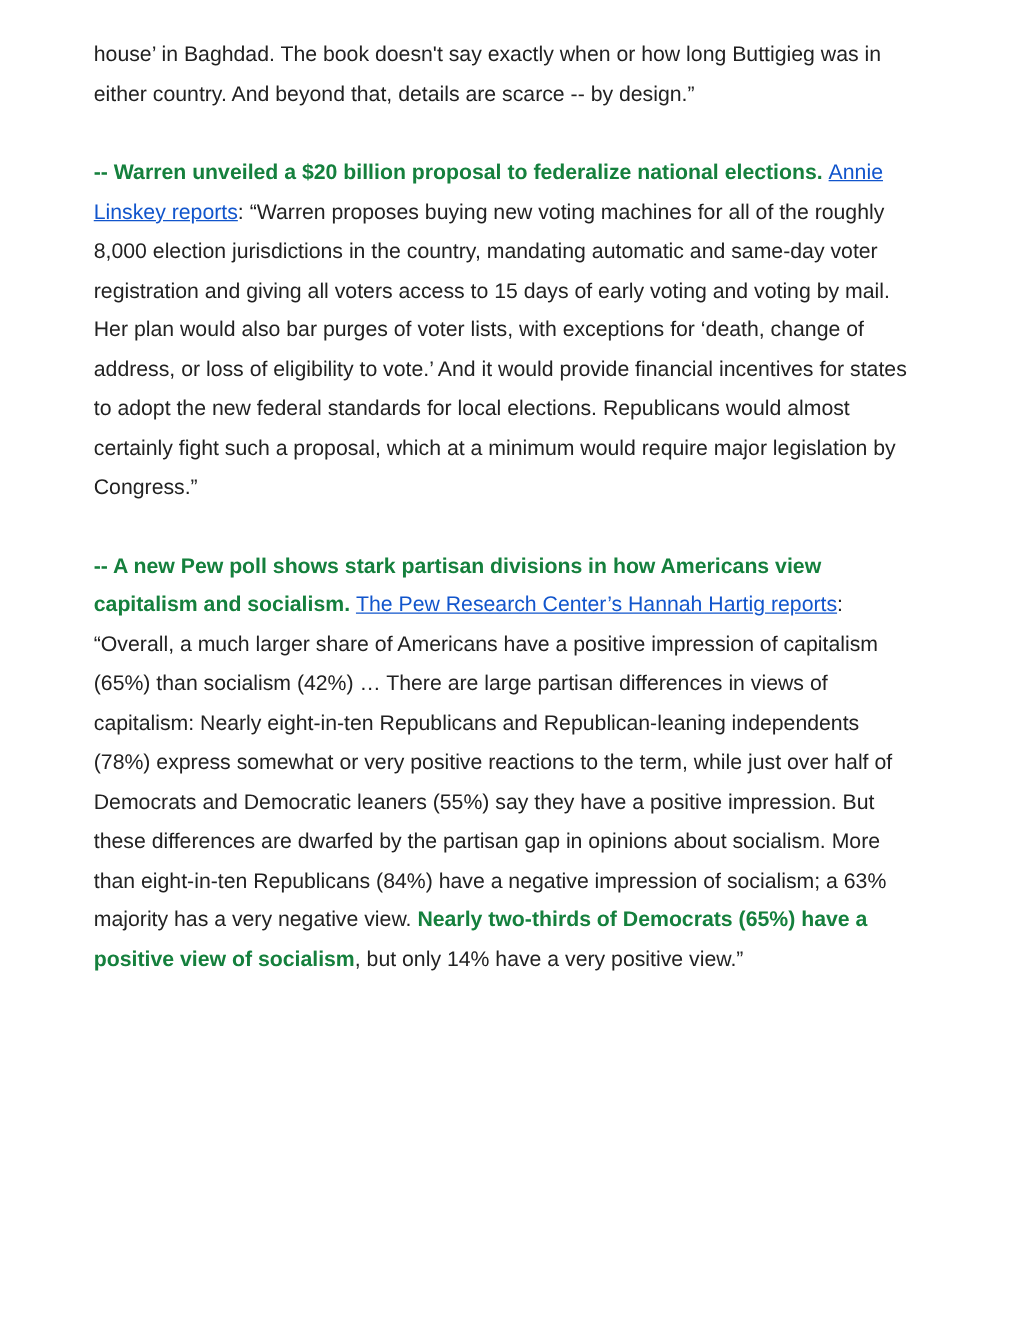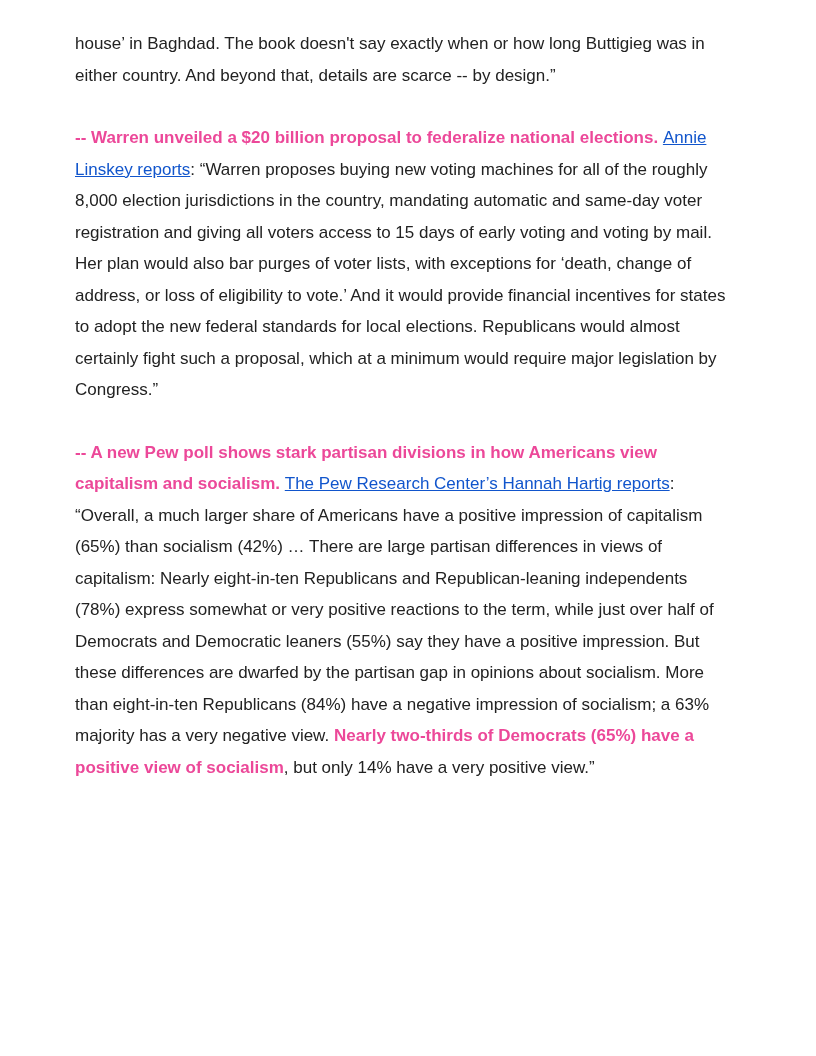--- a/index.html
+++ b/index.html
@@ -19,21 +19,21 @@
     font-size: 17px;
     line-height: 31.5px;
     color: #222222;
     -webkit-font-smoothing: antialiased;
   }
   .page p {
     margin: 0 4px 31px 0;
   }
   .run-bold {
     font-weight: bold;
-    color: #ec4899;
+    color: #15803d;
   }
   .run-link {
     color: #1155cc;
     text-decoration: underline;
     cursor: pointer;
   }
 </style>
 </head>
 <body>
 

